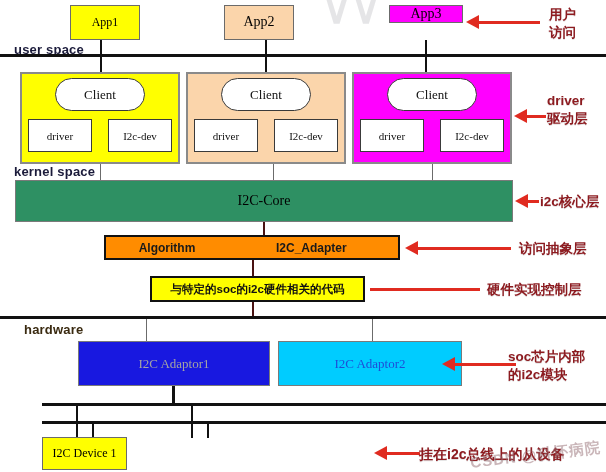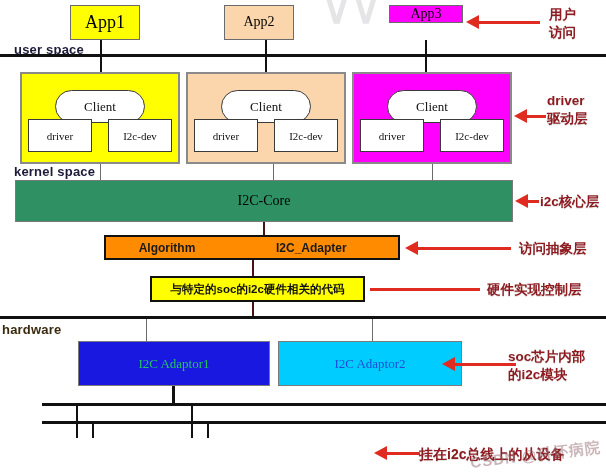--- a/index.html
+++ b/index.html
@@ -65,21 +65,20 @@
     box-sizing: border-box;
     background: #ffffff;
     border: 1.5px solid #3a3a3a;
     border-radius: 18px;
     display: flex;
     align-items: center;
     justify-content: center;
     font-family: "Liberation Serif", serif;
     font-size: 13px;
     color: #111;
-    margin-top: 12px;
   }
   .subbox {
     position: absolute;
     box-sizing: border-box;
     background: #ffffff;
     border: 1.5px solid #3a3a3a;
     display: flex;
     align-items: center;
     justify-content: center;
     font-family: "Liberation Serif", serif;
@@ -145,21 +144,21 @@
     font-family: "Liberation Sans", sans-serif;
   }
 </style>
 </head>
 <body>
 
 <div id="canvas">
 
   <div class="wm-faint" style="left:322px; top:-14px;">∨∨</div>
 
-  <div class="box" style="left:70px; top:5px; width:70px; height:35px; background:#ffff00; border:1.5px solid #6b6b6b; font-size:18px;">
+  <div class="box" style="left:70px; top:5px; width:70px; height:35px; background:#ffff00; border:1.5px solid #6b6b6b; font-size:12px;">
     <span>App1</span>
   </div>
   <div class="box" style="left:224px; top:5px; width:70px; height:35px; background:#fbd5ab; border:1.5px solid #6b6b6b; font-size:14px;">
     <span>App2</span>
   </div>
   <div class="box" style="left:389px; top:5px; width:74px; height:18px; background:#ff00ff; border:1.5px solid #6b6b6b; font-size:14px;">
     <span>App3</span>
   </div>
 
   <div class="vline" style="left:100px; top:40px; width:2px; height:38px;"></div>
@@ -224,42 +223,45 @@
 
   <div class="dark-v" style="left:252px; top:260px; height:16px;"></div>
 
   <div style="position:absolute; left:150px; top:276px; width:215px; height:26px; background:#ffff00; border:2px solid #111; box-sizing:border-box; display:flex; align-items:center; justify-content:center;">
     <span style="font-family:'Liberation Sans',sans-serif; font-weight:bold; font-size:11.5px; color:#111;">与特定的soc的i2c硬件相关的代码</span>
   </div>
 
   <div class="dark-v" style="left:252px; top:302px; height:15px;"></div>
 
   <div class="hline" style="left:0px; top:316px; width:606px; height:3px;"></div>
-  <div class="zone-label hw" style="left:2px; top:322px;">hardware</div>
+  <div class="zone-label hw" style="left:24px; top:322px;">hardware</div>
 
   <div class="thin-v" style="left:146px; top:319px; height:23px;"></div>
   <div class="thin-v" style="left:372px; top:319px; height:23px;"></div>
 
-  <div class="box" style="left:78px; top:341px; width:192px; height:45px; background:#1818e0; border:1.5px solid #7a7a7a; font-size:13px; color:#22c55e;">
+  <div class="box" style="left:78px; top:341px; width:192px; height:45px; background:#1818e0; border:1.5px solid #7a7a7a; font-size:13px; color:#a3a3a3;">
     <span>I2C Adaptor1</span>
   </div>
   <div class="box" style="left:278px; top:341px; width:184px; height:45px; background:#00ccff; border:1.5px solid #7a7a7a; font-size:13px; color:#1d4ed8;">
     <span>I2C Adaptor2</span>
   </div>
 
   <div class="vline" style="left:172px; top:386px; width:3px; height:18px;"></div>
 
   <div class="hline" style="left:42px; top:403px; width:564px; height:3px;"></div>
   <div class="hline" style="left:42px; top:421px; width:564px; height:3px;"></div>
 
   <div class="vline" style="left:76px;  top:406px; width:2px; height:32px;"></div>
   <div class="vline" style="left:92px;  top:424px; width:2px; height:14px;"></div>
   <div class="vline" style="left:191px; top:406px; width:2px; height:32px;"></div>
   <div class="vline" style="left:207px; top:424px; width:2px; height:14px;"></div>
 
+  <div class="box" style="left:42px; top:437px; width:85px; height:33px; background:#ffff00; border:1.5px solid #6b6b6b; font-size:12px;">
+    <span>I2C Device 1</span>
+  </div>
 
   <div class="arrow shadow" style="left:466px; top:22px; width:74px;">
     <div class="shaft" style="left:11px;"></div>
     <div class="head"></div>
   </div>
   <div class="anno" style="left:549px; top:6px; width:56px;">用户
 访问</div>
 
   <div class="arrow shadow" style="left:514px; top:116px; width:32px;">
     <div class="shaft" style="left:11px;"></div>

